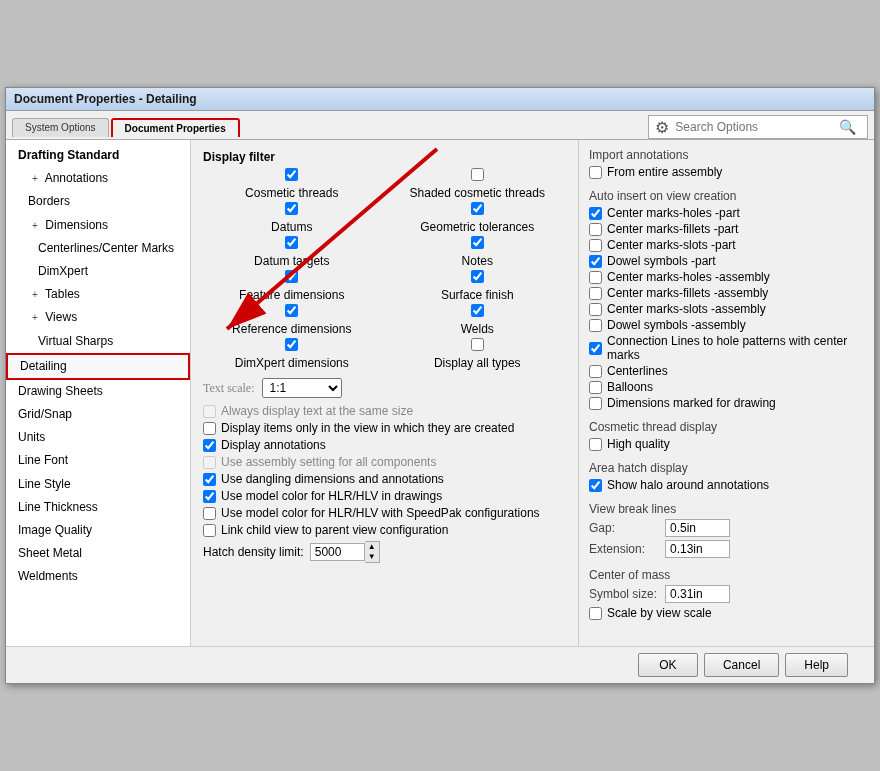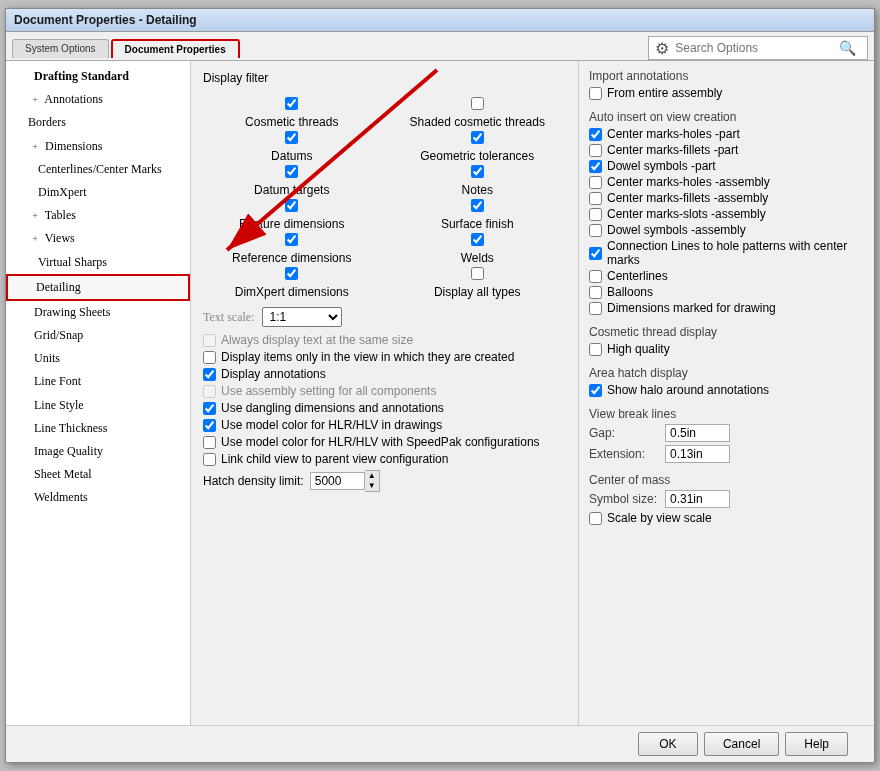--- a/index.html
+++ b/index.html
@@ -9,21 +9,21 @@
       background: #c0c0c0;
       display: flex;
       align-items: center;
       justify-content: center;
       width: 880px;
       height: 771px;
       overflow: hidden;
     }
     .window {
       width: 870px;
-      height: 755px;
+      height: 597px;
       background: #f0f0f0;
       border: 1px solid #888;
       box-shadow: 2px 2px 8px rgba(0,0,0,0.4);
       display: flex;
       flex-direction: column;
     }
     .title-bar {
       background: linear-gradient(to bottom, #d6e4f7, #b8d0ec);
       padding: 4px 8px;
       font-size: 12px;
@@ -98,26 +98,25 @@
     
     .sidebar {
       width: 185px;
       background: #fff;
       border-right: 1px solid #ccc;
       overflow-y: auto;
       padding: 4px 0;
       flex-shrink: 0;
     }
     .sidebar-item {
-      padding: 2px 8px 2px 28px;
+      padding: 2px 8px 2px 12px;
       cursor: pointer;
       color: #000;
       font-size: 12px;
       line-height: 1.6;
-      font-family: Liberation Serif, serif;
     }
     .sidebar-item.indent1 { padding-left: 22px; }
     .sidebar-item.indent2 { padding-left: 32px; }
     .sidebar-item.bold { font-weight: bold; }
     .sidebar-item.highlighted {
       border: 2px solid #cc0000;
       background: #f8f8f8;
     }
     .tree-icon {
       display: inline-block;
@@ -139,23 +138,23 @@
       border-right: 1px solid #ccc;
     }
     .right-sidebar {
       width: 295px;
       padding: 8px 10px;
       overflow-y: auto;
       flex-shrink: 0;
     }
     .section-title {
       font-size: 12px;
-      font-weight: normal;
+      font-weight: bold;
       color: #000;
-      margin-bottom: 12px;
+      margin-bottom: 4px;
     }
     .section-title-gray {
       font-size: 12px;
       color: #444;
       margin-bottom: 4px;
     }
     .checkbox-row {
       display: flex;
       align-items: center;
       gap: 5px;
@@ -481,20 +480,24 @@
             <div class="section-title-gray">Auto insert on view creation</div>
             <div class="rs-checkbox-row">
               <input type="checkbox" id="cmhp" checked="" style="">
               <label for="cmhp">Center marks-holes -part</label>
             </div>
             <div class="rs-checkbox-row">
               <input type="checkbox" id="cmfp" style="">
               <label for="cmfp">Center marks-fillets -part</label>
             </div>
             <div class="rs-checkbox-row">
+              <input type="checkbox" id="cmsp" style="">
+              <label for="cmsp">Center marks-slots -part</label>
+            </div>
+            <div class="rs-checkbox-row">
               <input type="checkbox" id="dsp" checked="" style="">
               <label for="dsp">Dowel symbols -part</label>
             </div>
             <div class="rs-checkbox-row">
               <input type="checkbox" id="cmha" style="">
               <label for="cmha">Center marks-holes -assembly</label>
             </div>
             <div class="rs-checkbox-row">
               <input type="checkbox" id="cmfa" style="">
               <label for="cmfa">Center marks-fillets -assembly</label>

